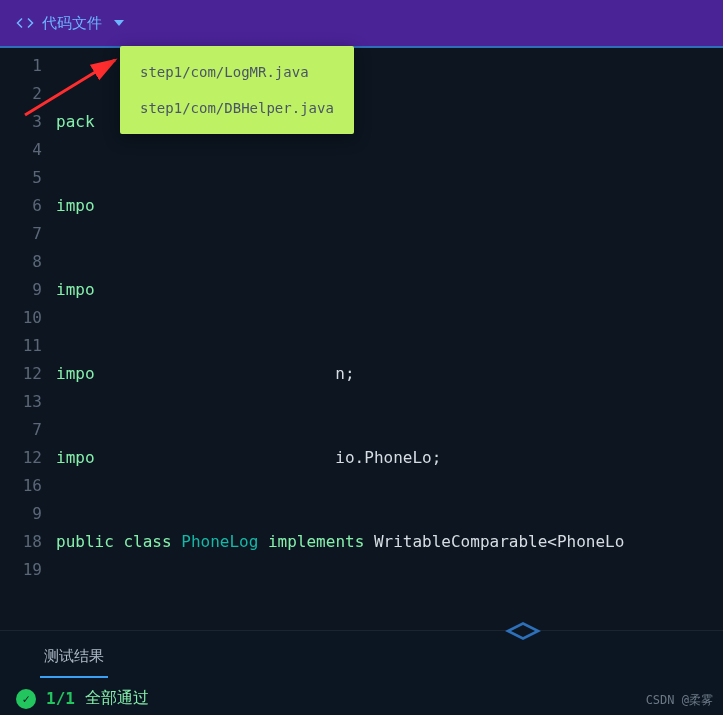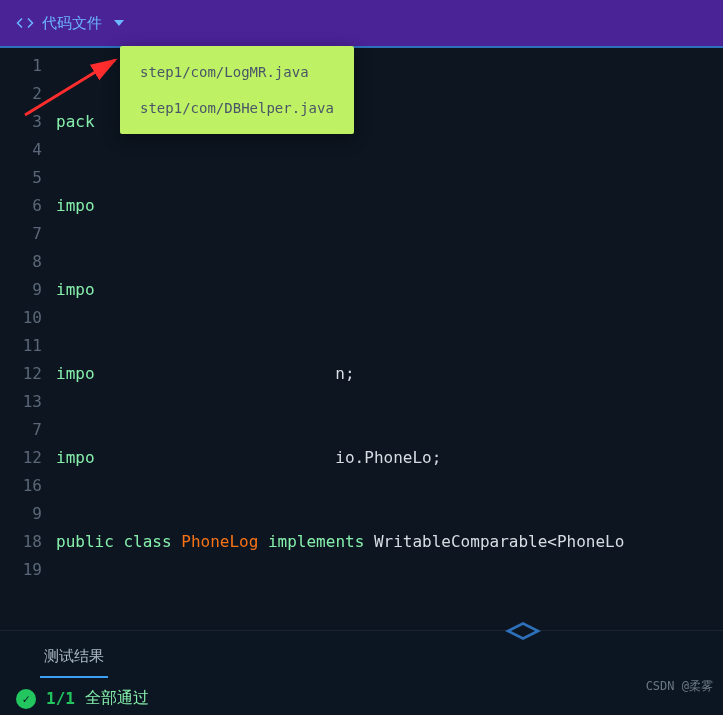--- a/index.html
+++ b/index.html
@@ -85,21 +85,21 @@
     .gutter div { height: 28px; }
     .code {
       flex: 1;
       white-space: pre;
       color: #d7dde3;
       padding-top: 4px;
       overflow: hidden;
     }
     .code-line { height: 28px; }
     .kw { color: #86efac; }
-    .type { color: #f97316; }
+    .type { color: #14b8a6; }
     .arrow-annotation {
       position: absolute;
       left: 15px;
       top: 55px;
       pointer-events: none;
       z-index: 90;
     }
     .scroll-diamond {
       position: absolute;
       left: 505px;
@@ -144,21 +144,21 @@
       justify-content: center;
       color: #0b1622;
       font-size: 12px;
       font-weight: bold;
     }
     .status-count { color: #22c55e; font-weight: bold; }
     .status-text { color: #86efac; }
     .watermark {
       position: absolute;
       right: 10px;
-      bottom: 20px;
+      bottom: 6px;
       font-size: 12px;
       color: #6b7785;
     }
     .new-tab-icon {
       display: inline-flex;
       width: 18px;
       height: 18px;
       margin-left: 4px;
     }
   </style>

